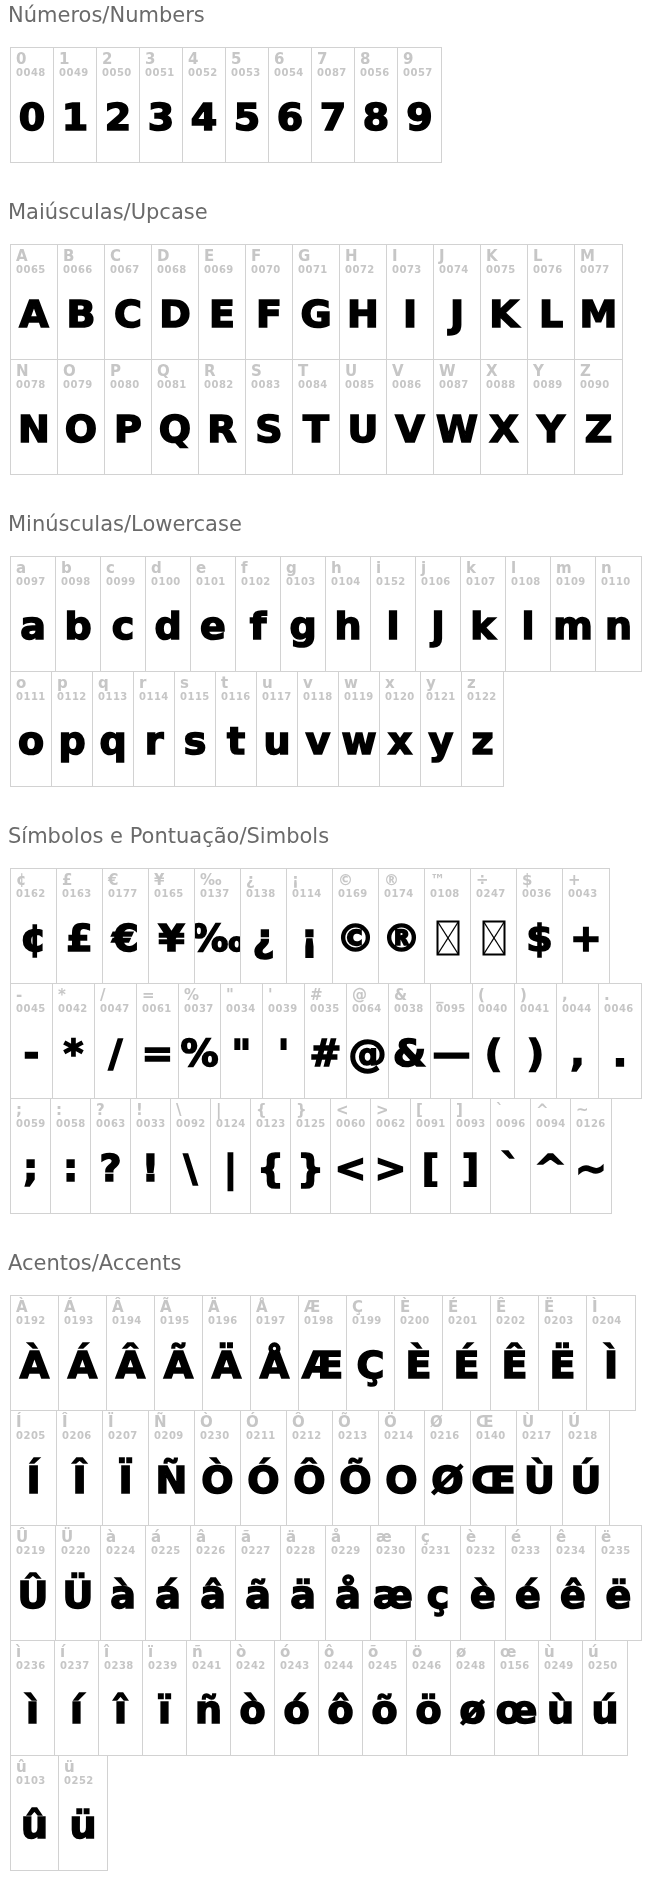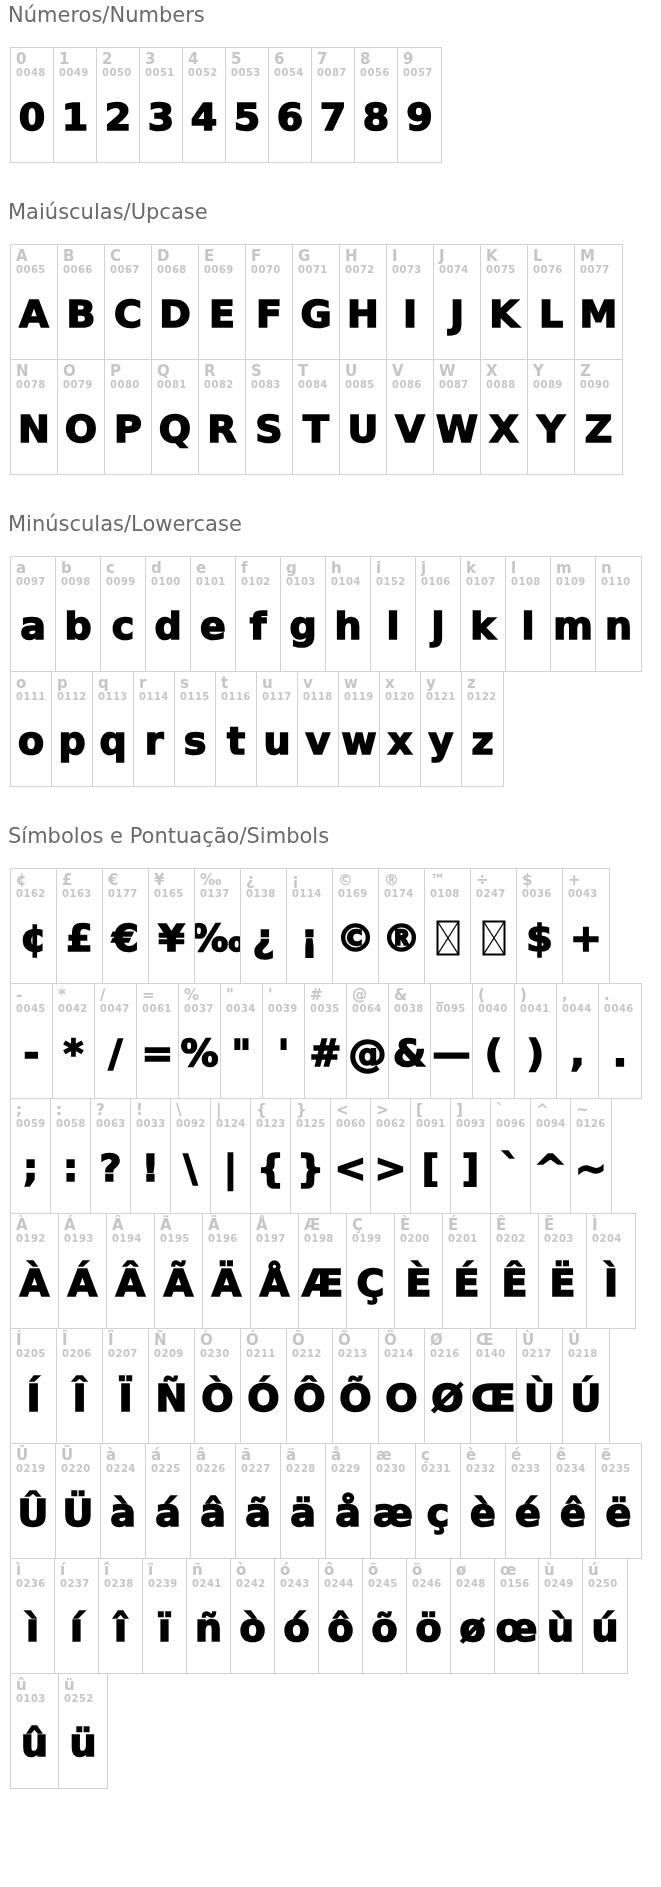--- a/index.html
+++ b/index.html
@@ -842,20 +842,21 @@
         <div class="cell" style="width: 40px;">
           <div class="labels">
             <div class="ref">~</div>
             <div class="code">0126</div>
           </div>
           <div class="glyph">~</div>
         </div>
       </div>
     </section>
     <section>
+      <h2 class="section-title">Acentos/Accents</h2>
       <div class="grid-row" style="width: 626px;">
         <div class="cell" style="width: 48px;">
           <div class="labels">
             <div class="ref">À</div>
             <div class="code">0192</div>
           </div>
           <div class="glyph">À</div>
         </div>
         <div class="cell" style="width: 48px;">
           <div class="labels">

